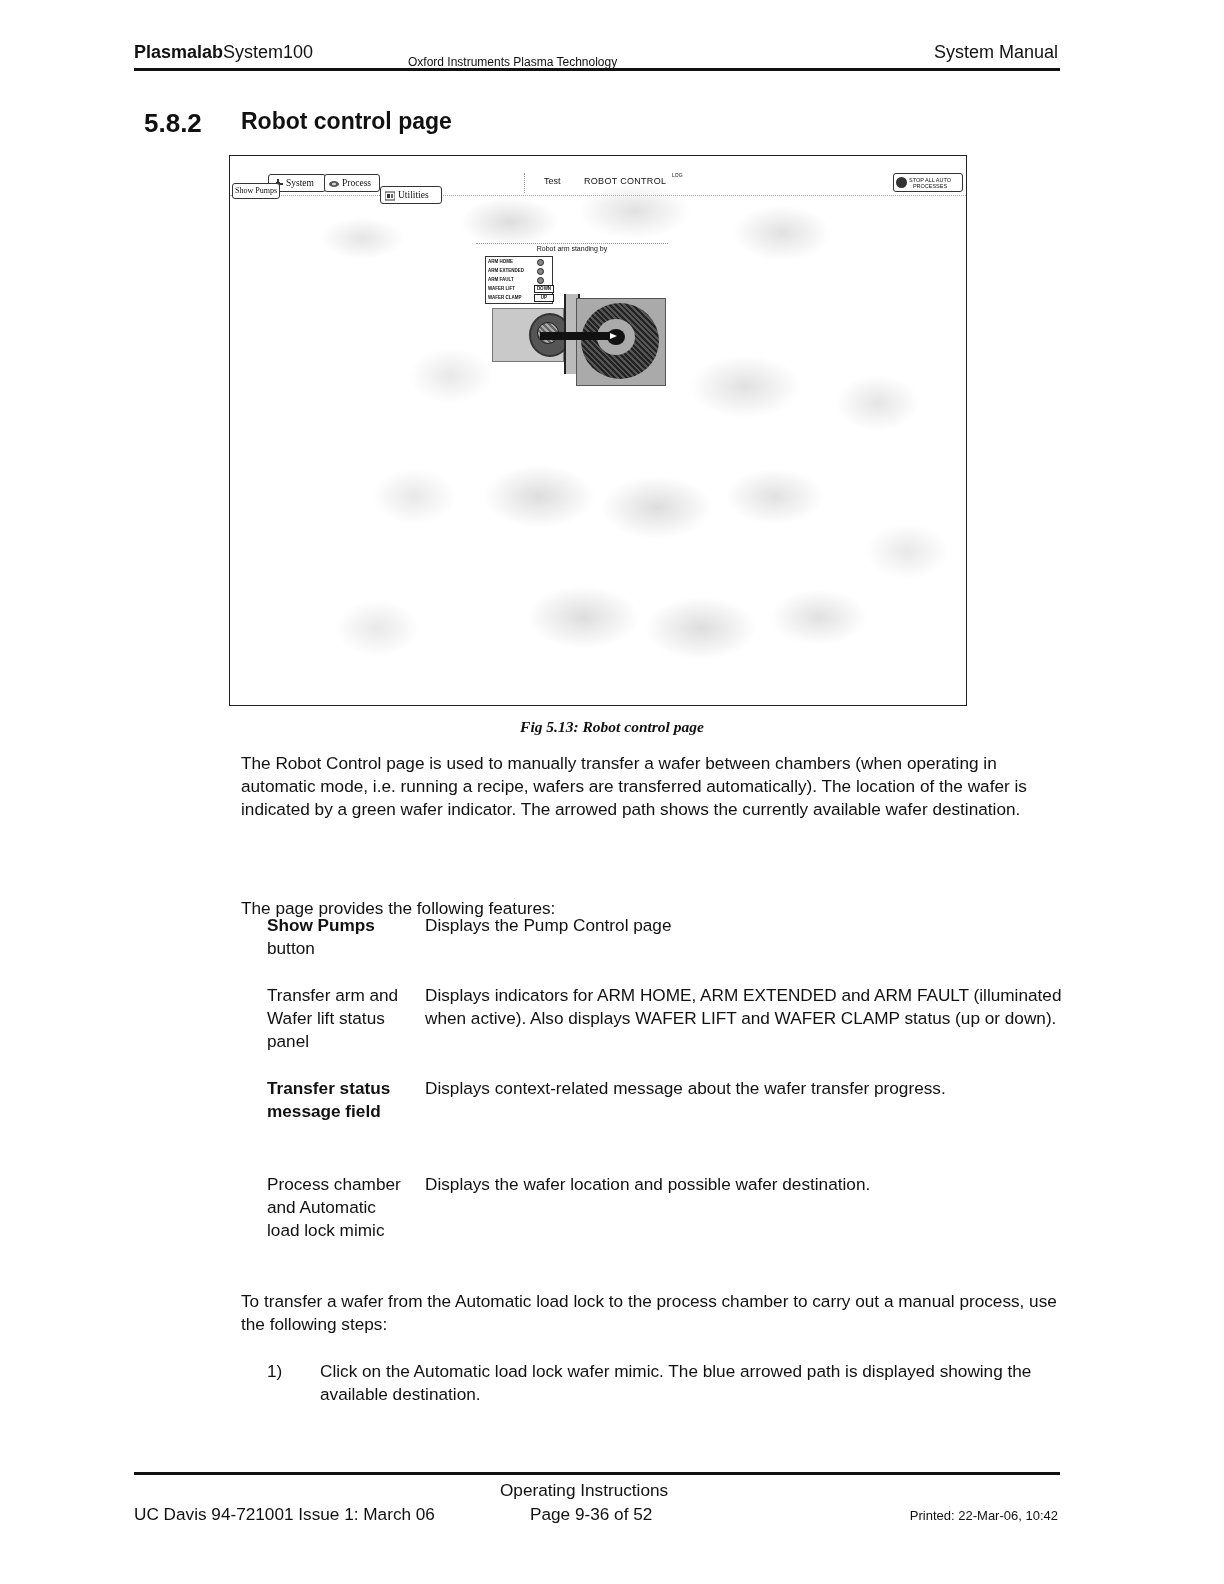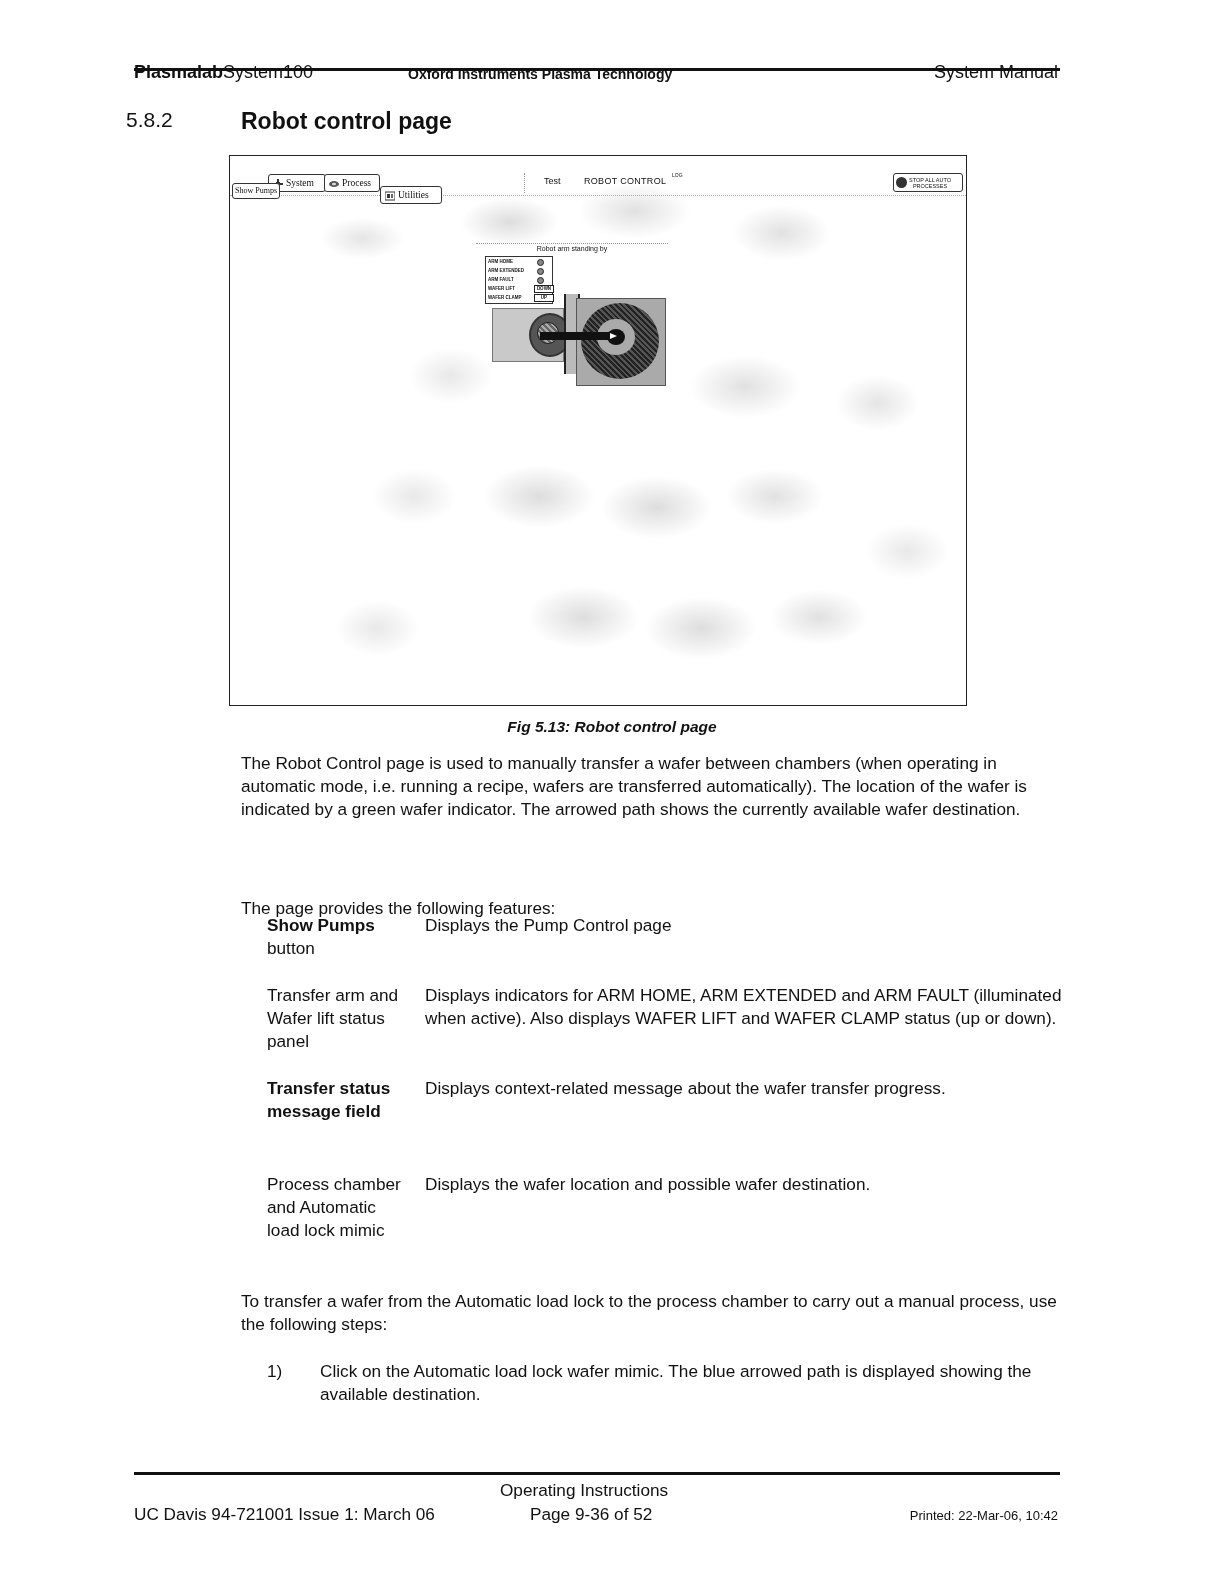--- a/index.html
+++ b/index.html
@@ -1,28 +1,28 @@
 <!DOCTYPE html>
 <html><head>
 <meta charset="utf-8">
 <style>
   html, body { margin: 0; padding: 0; background: #ffffff; }
   body { width: 1224px; height: 1584px; position: relative; overflow: hidden;
          font-family: "Liberation Sans", "DejaVu Sans", sans-serif; color: #111; }
 
   
-  .hdr { position: absolute; left: 134px; top: 42px; width: 924px; height: 28px; margin-top: 20px; }
+  .hdr { position: absolute; left: 134px; top: 42px; width: 924px; height: 28px; }
   .hdr-left { position: absolute; left: 0; top: 0; font-size: 18px; }
   .hdr-left b { font-weight: bold; }
-  .hdr-center { position: absolute; left: 274px; top: 4px; font-size: 14px; font-weight: bold; }
+  .hdr-center { position: absolute; left: 274px; top: 13px; font-size: 12px; font-weight: normal; }
   .hdr-right { position: absolute; right: 0; top: 0; font-size: 18px; }
   .hdr-rule { position: absolute; left: 134px; top: 68px; width: 926px; height: 3px; background: #111; }
 
   
-  .sec-num { position: absolute; left: 126px; top: 108px; font-size: 21px; font-weight: normal; }
+  .sec-num { position: absolute; left: 144px; top: 108px; font-size: 26px; font-weight: bold; }
   .sec-title { position: absolute; left: 241px; top: 108px; font-size: 23px; font-weight: bold; }
 
   
   .fig { position: absolute; left: 229px; top: 155px; width: 736px; height: 549px;
          border: 1.5px solid #222; background: #fff; overflow: hidden; }
   .fig-bg { position: absolute; inset: 0;
     background:
       radial-gradient(ellipse 60px 30px at 18% 15%, rgba(180,180,180,.35), transparent 70%),
       radial-gradient(ellipse 70px 35px at 38% 12%, rgba(180,180,180,.45), transparent 70%),
       radial-gradient(ellipse 80px 40px at 55% 10%, rgba(180,180,180,.4), transparent 70%),
@@ -83,21 +83,21 @@
   .arrow { position: absolute; left: 118px; top: 39px; width: 0; height: 0;
            border-left: 7px solid #fff; border-top: 3px solid transparent; border-bottom: 3px solid transparent; }
   .chamber { position: absolute; left: 84px; top: 4px; width: 88px; height: 86px; background: #aaa; border: 1px solid #555; }
   .ch-ring { position: absolute; left: 4px; top: 4px; width: 78px; height: 76px; border-radius: 50%;
              background: repeating-linear-gradient(45deg, #222 0 2px, #555 2px 4px); }
   .ch-inner { position: absolute; left: 20px; top: 20px; width: 38px; height: 36px; border-radius: 50%; background: #aaa; }
   .ch-core { position: absolute; left: 30px; top: 30px; width: 18px; height: 16px; border-radius: 50%; background: #111; }
 
   
   .caption { position: absolute; left: 0; width: 1224px; top: 718px; text-align: center;
-             font-family: Liberation Sans, sans-serif; font-style: italic; font-weight: bold; font-size: 15.5px; }
+             font-family: Liberation Serif, serif; font-style: italic; font-weight: bold; font-size: 15.5px; }
 
   
   .para { position: absolute; left: 241px; width: 820px; font-size: 17.2px; line-height: 23.2px; }
   .p1 { top: 752px; }
   .p2 { top: 897px; }
   .p3 { top: 1290px; }
 
   .feat { position: absolute; left: 267px; width: 800px; font-size: 17.2px; line-height: 23.2px; }
   .feat-term { position: absolute; left: 0; width: 150px; }
   .feat-term.bold { font-weight: bold; }

